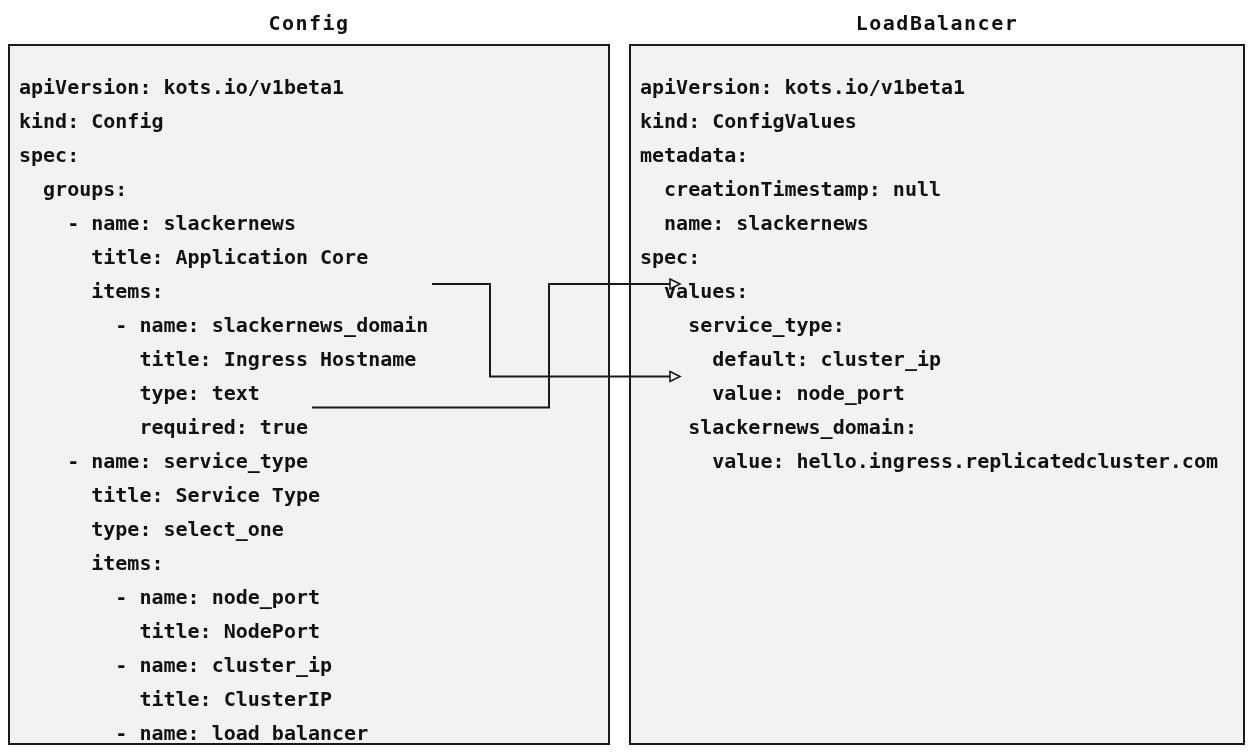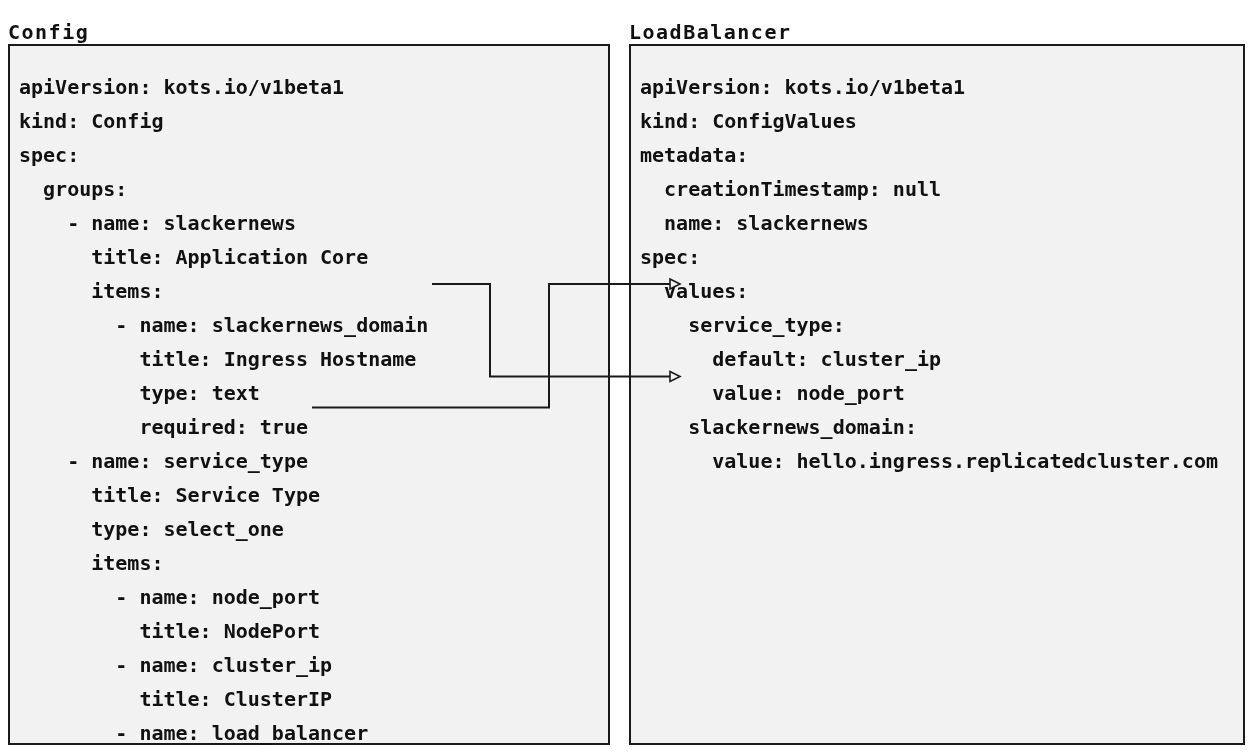--- a/index.html
+++ b/index.html
@@ -10,23 +10,23 @@
     --line:#1a1a1a;
   }
   *{margin:0;padding:0;box-sizing:border-box;}
   html,body{background:var(--page-bg);}
   body{
     width:1258px;height:756px;position:relative;overflow:hidden;
     font-family:"DejaVu Sans Mono","Liberation Mono",monospace;
     color:var(--ink);
   }
   .panel-title{
-    position:absolute;top:17px;height:30px;
+    position:absolute;top:8px;height:30px;
     font-size:20px;font-weight:bold;letter-spacing:1.5px;
-    text-align:left;line-height:30px;color:var(--ink);
+    text-align:center;line-height:30px;color:var(--ink);
   }
   #title-config{left:8px;width:602px;}
   #title-configvalues{left:629px;width:616px;}
   .panel{
     position:absolute;top:44px;height:701px;
     background:var(--panel-bg);
     border:2px solid var(--panel-border);
   }
   #panel-config{left:8px;width:602px;}
   #panel-configvalues{left:629px;width:616px;}

